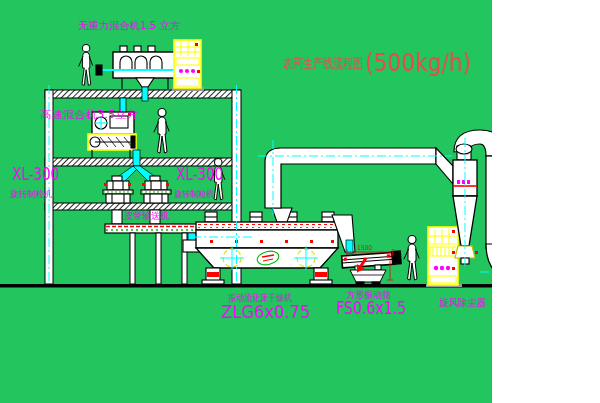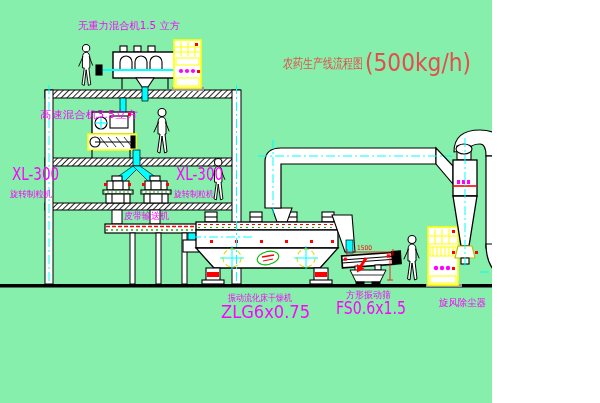--- a/index.html
+++ b/index.html
@@ -1,16 +1,16 @@
 <!DOCTYPE html>
 <html><head>
 <meta charset="utf-8">
 <style>
   html,body{margin:0;padding:0;background:#fff;}
-  .stage{position:relative;width:492px;height:403px;background:#86efac;overflow:hidden;
+  .stage{position:relative;width:492px;height:403px;background:#22c55e;overflow:hidden;
          font-family:"DejaVu Sans",sans-serif;}
   svg text{font-family:"DejaVu Sans",sans-serif;}
   .lbl{fill:#ff00ff;}
   .ttl{fill:#e64c4c;}
 </style>
 </head>
 <body>
 
 <div class="stage">
 <svg width="600" height="403" viewBox="0 0 600 403">

